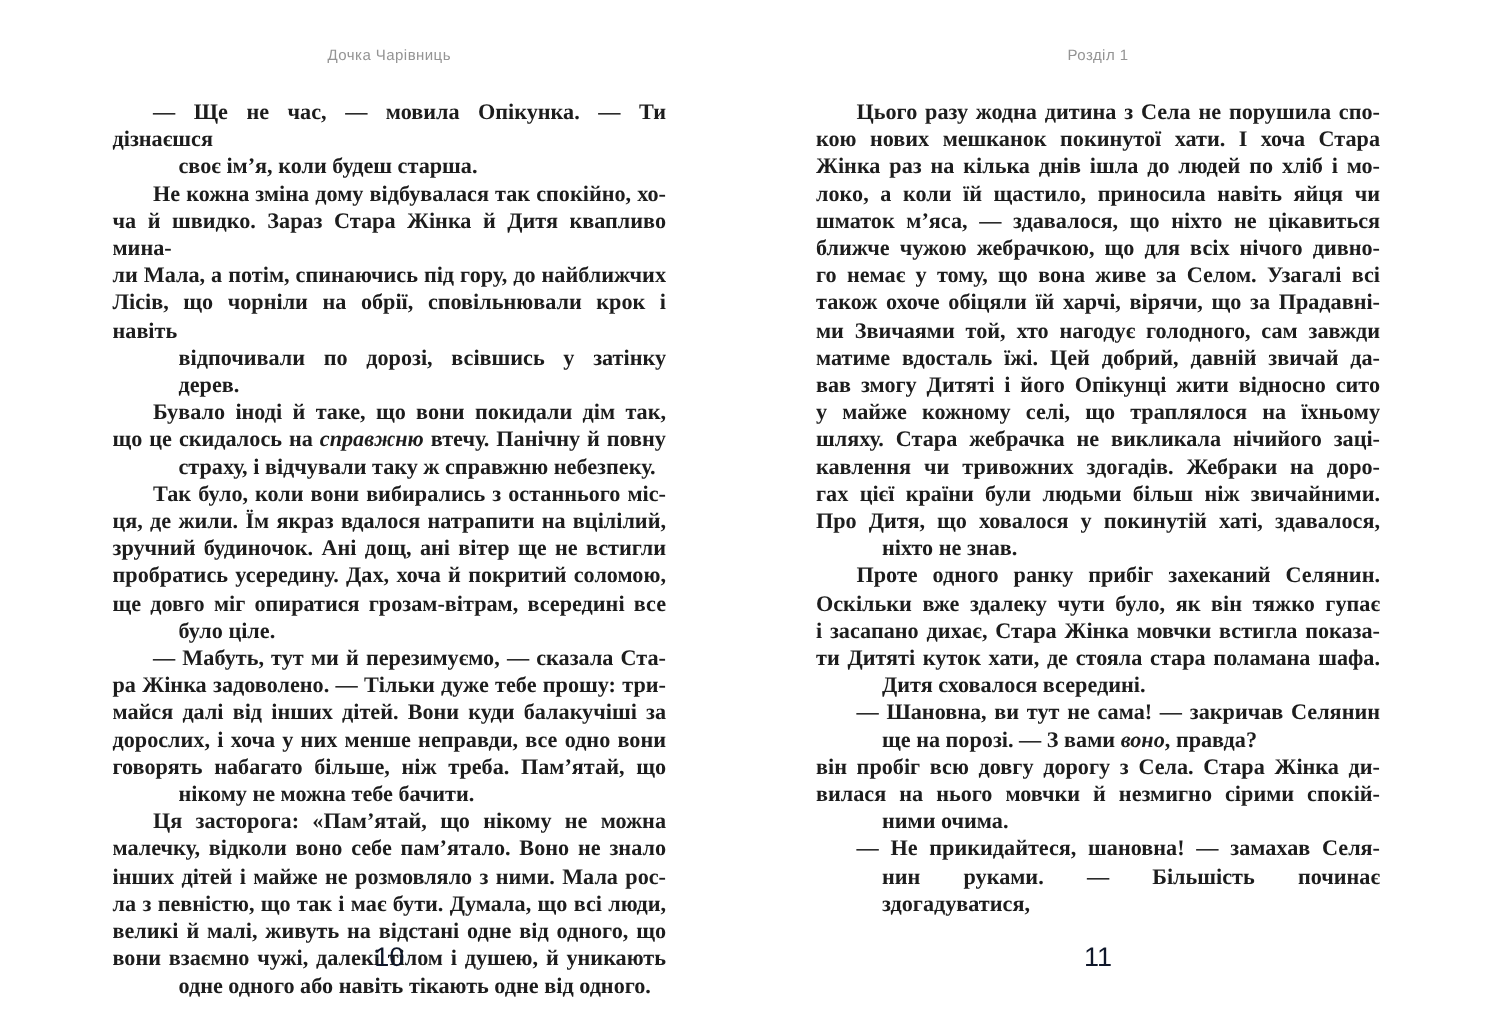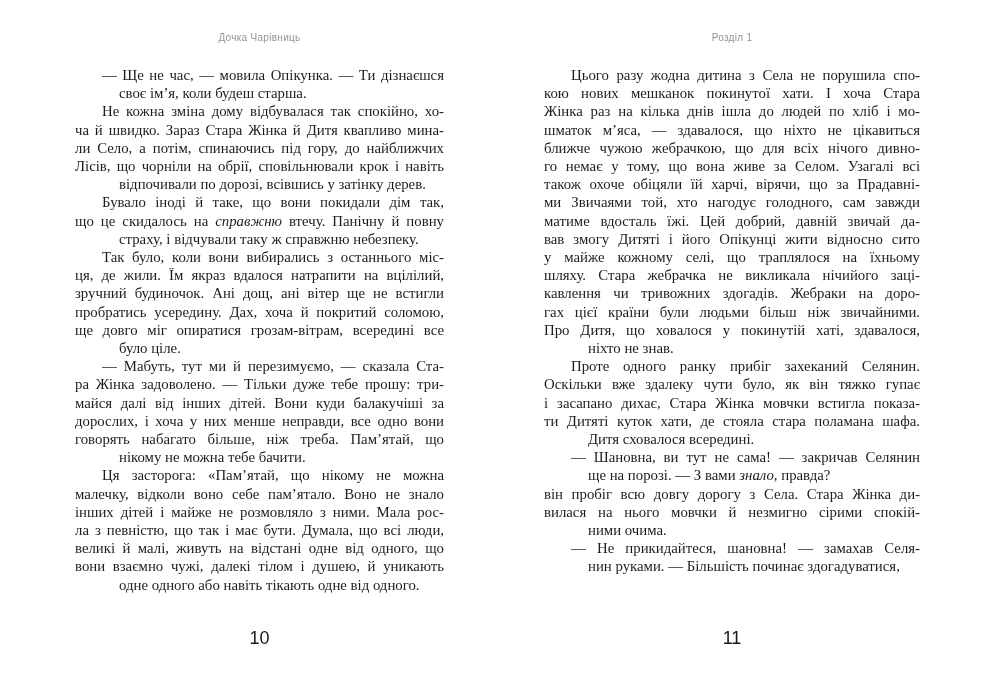--- a/index.html
+++ b/index.html
@@ -35,20 +35,21 @@
     color: #949494;
   }
   .page-body {
     position: absolute;
     top: 66px;
     left: 0;
     width: 100%;
     color: #1d1d1d;
     font-size: 14.8px;
     line-height: 18.2px;
+    font-weight: bold;
   }
   .paragraph { margin: 0; }
   .line {
     text-align: justify;
     text-align-last: justify;
   }
   .line.last {
     text-align-last: left;
     margin-left: 44px;
   }
@@ -74,21 +75,21 @@
   <div class="page left">
     <div class="running-header">Дочка Чарівниць</div>
     <div class="page-body">
         <div class="paragraph">
           <div class="line first">— Ще не час, — мовила Опікунка. — Ти дізнаєшся</div>
           <div class="line last">своє ім’я, коли будеш старша.</div>
         </div>
         <div class="paragraph">
           <div class="line first">Не кожна зміна дому відбувалася так спокійно, хо-</div>
           <div class="line">ча й швидко. Зараз Стара Жінка й Дитя квапливо мина-</div>
-          <div class="line">ли Село, а потім, спинаючись під гору, до найближчих</div>
+          <div class="line">ли Мала, а потім, спинаючись під гору, до найближчих</div>
           <div class="line">Лісів, що чорніли на обрії, сповільнювали крок і навіть</div>
           <div class="line last">відпочивали по дорозі, всівшись у затінку дерев.</div>
         </div>
         <div class="paragraph">
           <div class="line first">Бувало іноді й таке, що вони покидали дім так,</div>
           <div class="line">що це скидалось на <i>справжню</i> втечу. Панічну й повну</div>
           <div class="line last">страху, і відчували таку ж справжню небезпеку.</div>
         </div>
         <div class="paragraph">
           <div class="line first">Так було, коли вони вибирались з останнього міс-</div>
@@ -119,20 +120,21 @@
     <div class="page-number">10</div>
   </div>
 
   <div class="page right">
     <div class="running-header">Розділ 1</div>
     <div class="page-body">
         <div class="paragraph">
           <div class="line first">Цього разу жодна дитина з Села не порушила спо-</div>
           <div class="line">кою нових мешканок покинутої хати. І хоча Стара</div>
           <div class="line">Жінка раз на кілька днів ішла до людей по хліб і мо-</div>
+          <div class="line">локо, а коли їй щастило, приносила навіть яйця чи</div>
           <div class="line">шматок м’яса, — здавалося, що ніхто не цікавиться</div>
           <div class="line">ближче чужою жебрачкою, що для всіх нічого дивно-</div>
           <div class="line">го немає у тому, що вона живе за Селом. Узагалі всі</div>
           <div class="line">також охоче обіцяли їй харчі, вірячи, що за Прадавні-</div>
           <div class="line">ми Звичаями той, хто нагодує голодного, сам завжди</div>
           <div class="line">матиме вдосталь їжі. Цей добрий, давній звичай да-</div>
           <div class="line">вав змогу Дитяті і його Опікунці жити відносно сито</div>
           <div class="line">у майже кожному селі, що траплялося на їхньому</div>
           <div class="line">шляху. Стара жебрачка не викликала нічийого заці-</div>
           <div class="line">кавлення чи тривожних здогадів. Жебраки на доро-</div>
@@ -142,21 +144,21 @@
         </div>
         <div class="paragraph">
           <div class="line first">Проте одного ранку прибіг захеканий Селянин.</div>
           <div class="line">Оскільки вже здалеку чути було, як він тяжко гупає</div>
           <div class="line">і засапано дихає, Стара Жінка мовчки встигла показа-</div>
           <div class="line">ти Дитяті куток хати, де стояла стара поламана шафа.</div>
           <div class="line last">Дитя сховалося всередині.</div>
         </div>
         <div class="paragraph">
           <div class="line first">— Шановна, ви тут не сама! — закричав Селянин</div>
-          <div class="line last">ще на порозі. — З вами <i>знало</i>, правда?</div>
+          <div class="line last">ще на порозі. — З вами <i>воно</i>, правда?</div>
         </div>
         <div class="paragraph">
           <div class="line">він пробіг всю довгу дорогу з Села. Стара Жінка ди-</div>
           <div class="line">вилася на нього мовчки й незмигно сірими спокій-</div>
           <div class="line last">ними очима.</div>
         </div>
         <div class="paragraph">
           <div class="line first">— Не прикидайтеся, шановна! — замахав Селя-</div>
           <div class="line last">нин руками. — Більшість починає здогадуватися,</div>
         </div>

